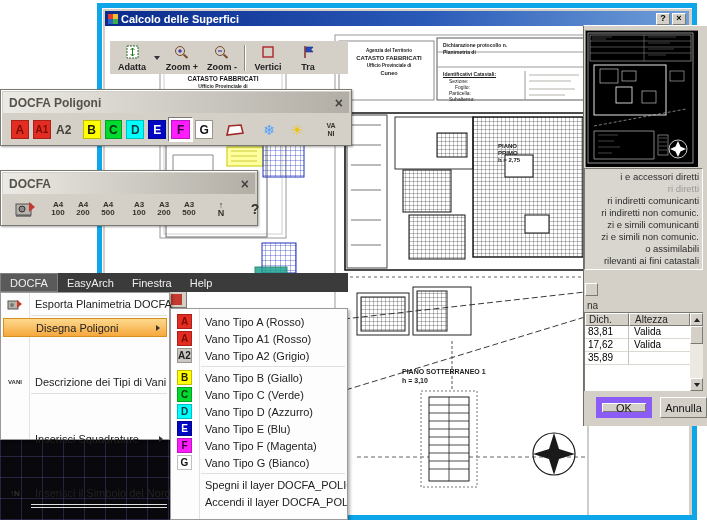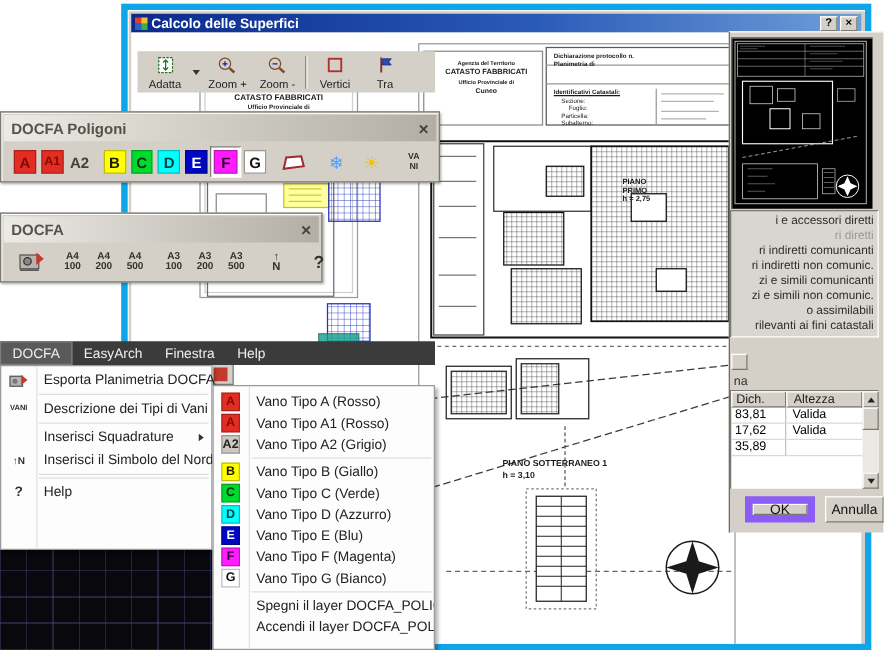--- a/index.html
+++ b/index.html
@@ -23,21 +23,21 @@
   .tbtn { width:14px; height:12px; font-size:9px; font-weight:bold; color:#000;
     display:flex; align-items:center; justify-content:center; margin-left:2px; line-height:1; }
   #app-icon { width:10px; height:10px; margin-right:3px; position:relative; flex:0 0 auto; }
   #app-icon i { position:absolute; width:5px; height:5px; }
   #main-drawing { position:absolute; left:3px; top:18px; right:3px; bottom:0; background:#fff; overflow:hidden; }
 
   
   #main-toolbar { position:absolute; left:5px; top:15px; width:238px; height:33px;
     background:#d4d0c8; display:flex; align-items:stretch; padding:2px 2px 1px 2px; z-index:3; }
   .mtb { display:flex; flex-direction:column; align-items:center; justify-content:space-between;
-    padding:2px 3px 1px 3px; min-width:40px; color:#222; font-size:9px; }
+    padding:2px 3px 1px 3px; min-width:40px; color:#222; font-size:9px;font-weight:bold; }
   .mtb svg { display:block; }
   .mtb-caret { display:flex; align-items:center; padding:0 2px; }
   .vsep { width:2px; margin:2px 2px; border-left:1px solid #8a8a82; border-right:1px solid #fff; }
 
   
   #cad-svg { position:absolute; left:-100px; top:-21px; width:707px; height:520px; pointer-events:none; }
   .cadlbl { position:absolute; color:#1a1a1a; pointer-events:none; }
   .tinylbl { font-size:5px; line-height:6px; }
 
   
@@ -98,21 +98,21 @@
     font-size:9px; font-weight:bold; color:#33312c; }
 
   
   #menubar { position:absolute; left:0; top:273px; width:348px; height:19px; background:#3b3b3b;
     display:flex; align-items:stretch; z-index:8; font-size:11px; color:#efefef; }
   .mbitem { display:flex; align-items:center; padding:0 9px; }
   .mbitem.active { background:#5a5a5a; border:1px solid #7e7e7e; }
   #dropdown { position:absolute; left:0; top:292px; width:170px; height:148px; background:#fdfdfd;
     border:1px solid #9a9a9a; box-shadow:2px 2px 3px rgba(0,0,0,.3); z-index:9; font-size:11px; color:#222; }
   #dropdown .gutterline { position:absolute; left:28px; top:0; bottom:0; width:1px; background:#e4e2de; }
-  .mitem { position:relative; height:18px; display:flex; align-items:center; padding-left:34px; white-space:nowrap; }
+  .mitem { position:relative; height:18px; display:flex; align-items:center; padding-left:34px; white-space:nowrap;margin-top:36px; }
   .mitem .micon { position:absolute; left:3px; width:22px; text-align:center; display:flex; align-items:center; justify-content:center; }
   .mitem.hilite { margin:0 2px; padding-left:32px; background:linear-gradient(#fdd98e,#f6a83c);
     border:1px solid #d98f1f; height:19px; }
   .msep { height:1px; background:#e2e0dc; margin:2px 2px 2px 30px; }
   .marrow { position:absolute; right:6px; width:0; height:0;
     border-left:4px solid #333; border-top:3.5px solid transparent; border-bottom:3.5px solid transparent; }
   .mini-ic { font-size:6px; font-weight:bold; line-height:6px; color:#33312c; text-align:center; }
   #submenu { position:absolute; left:170px; top:308px; width:178px; height:212px; background:#fdfdfd;
     border:1px solid #9a9a9a; box-shadow:2px 2px 3px rgba(0,0,0,.3); z-index:10; font-size:11px; color:#222; overflow:hidden; }
   #submenu .gutterline { position:absolute; left:28px; top:0; bottom:0; width:1px; background:#e4e2de; }
@@ -468,20 +468,24 @@
       <span class="micon">
         <svg width="16" height="13">
             <rect x="1" y="3" width="10" height="8" fill="#b8b4ac" stroke="#555"></rect>
             <circle cx="5" cy="7" r="2" fill="#777"></circle>
             <path d="M10 2l5 4-5 4z" fill="#c23a2e"></path>
           </svg>
       </span>
       <span>Esporta Planimetria DOCFA</span>
     </div>
     <div class="msep"></div>
+    <div class="mitem hilite">
+      <span>Disegna Poligoni</span>
+      <i class="marrow"></i>
+    </div>
     <div class="mitem">
       <span class="micon mini-ic">
         <span style="display:block">VA</span>
           <span style="display:block">NI</span>
       </span>
       <span>Descrizione dei Tipi di Vani</span>
     </div>
     <div class="msep"></div>
     <div class="mitem">
       <span>Inserisci Squadrature</span>

